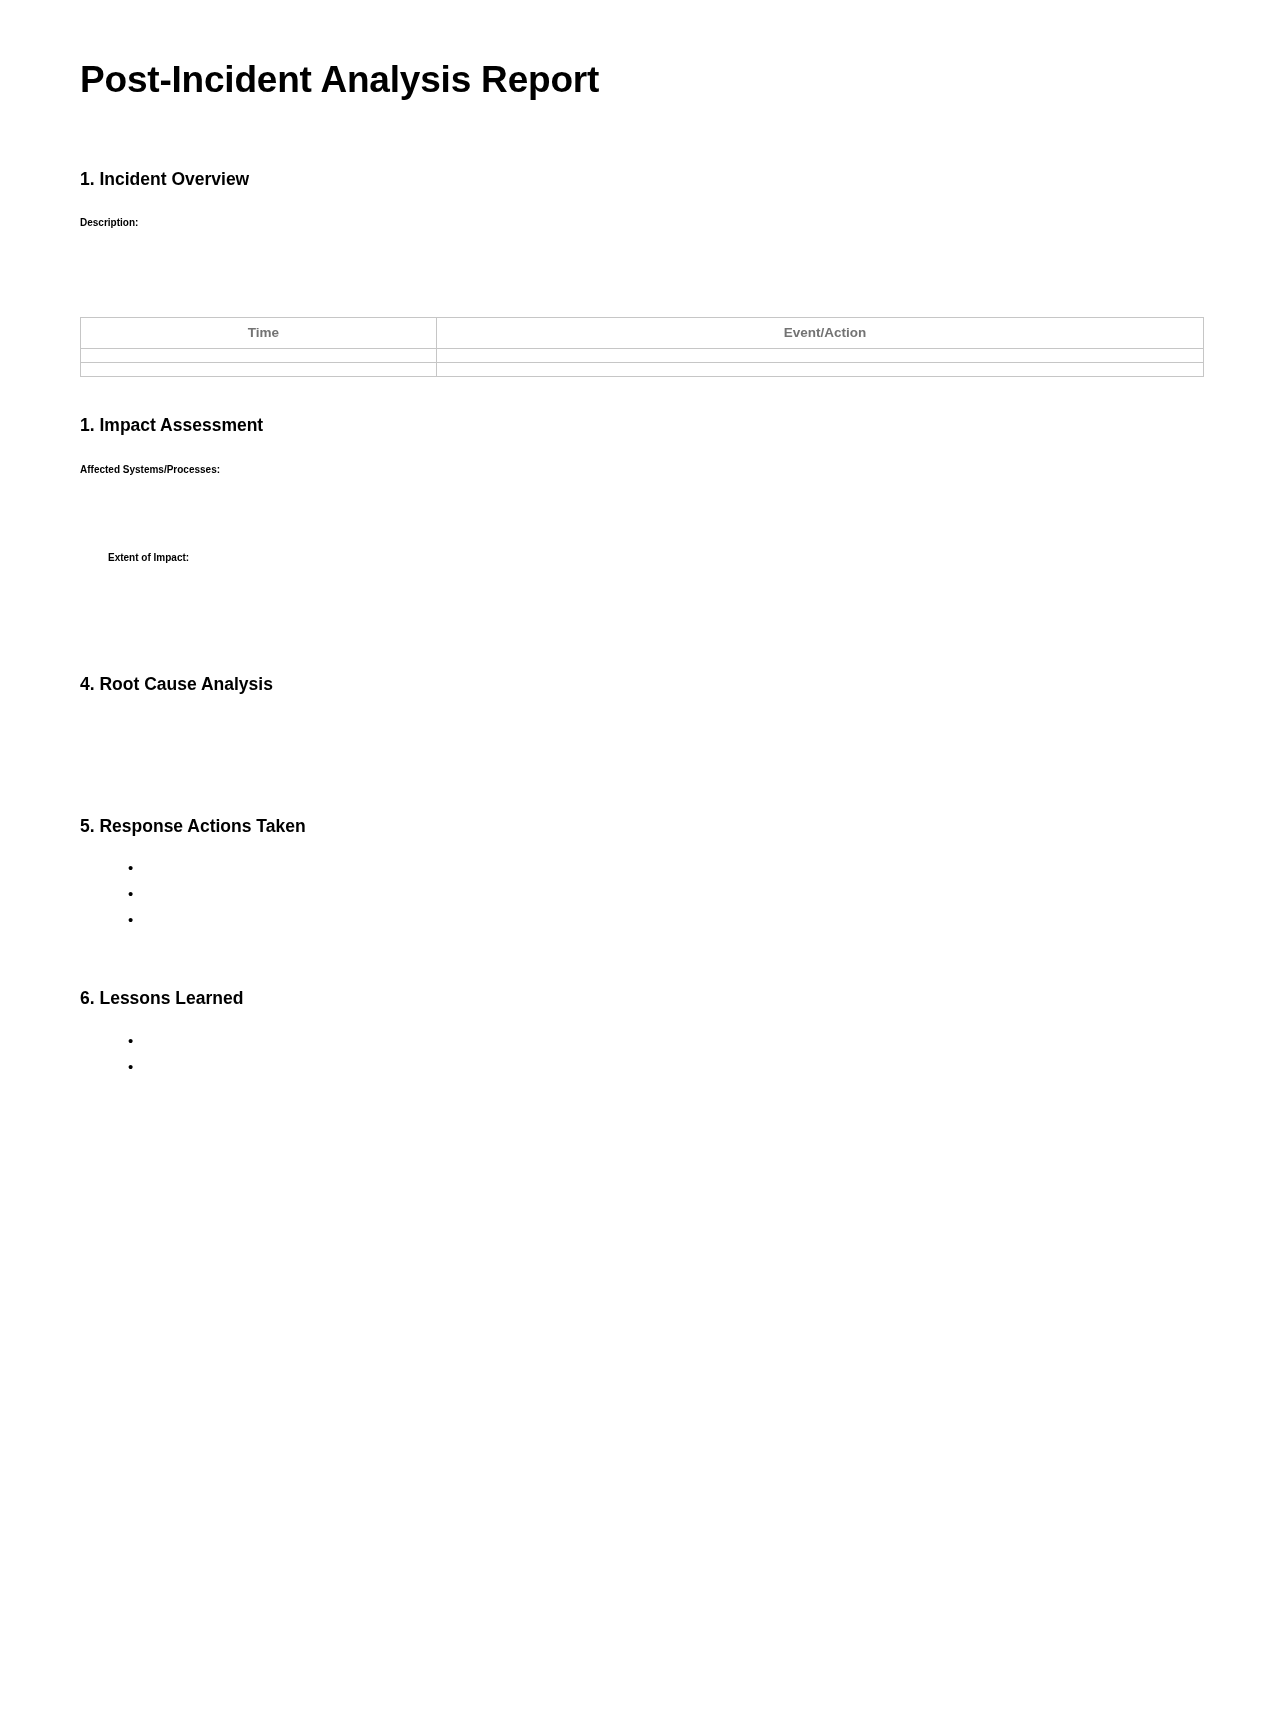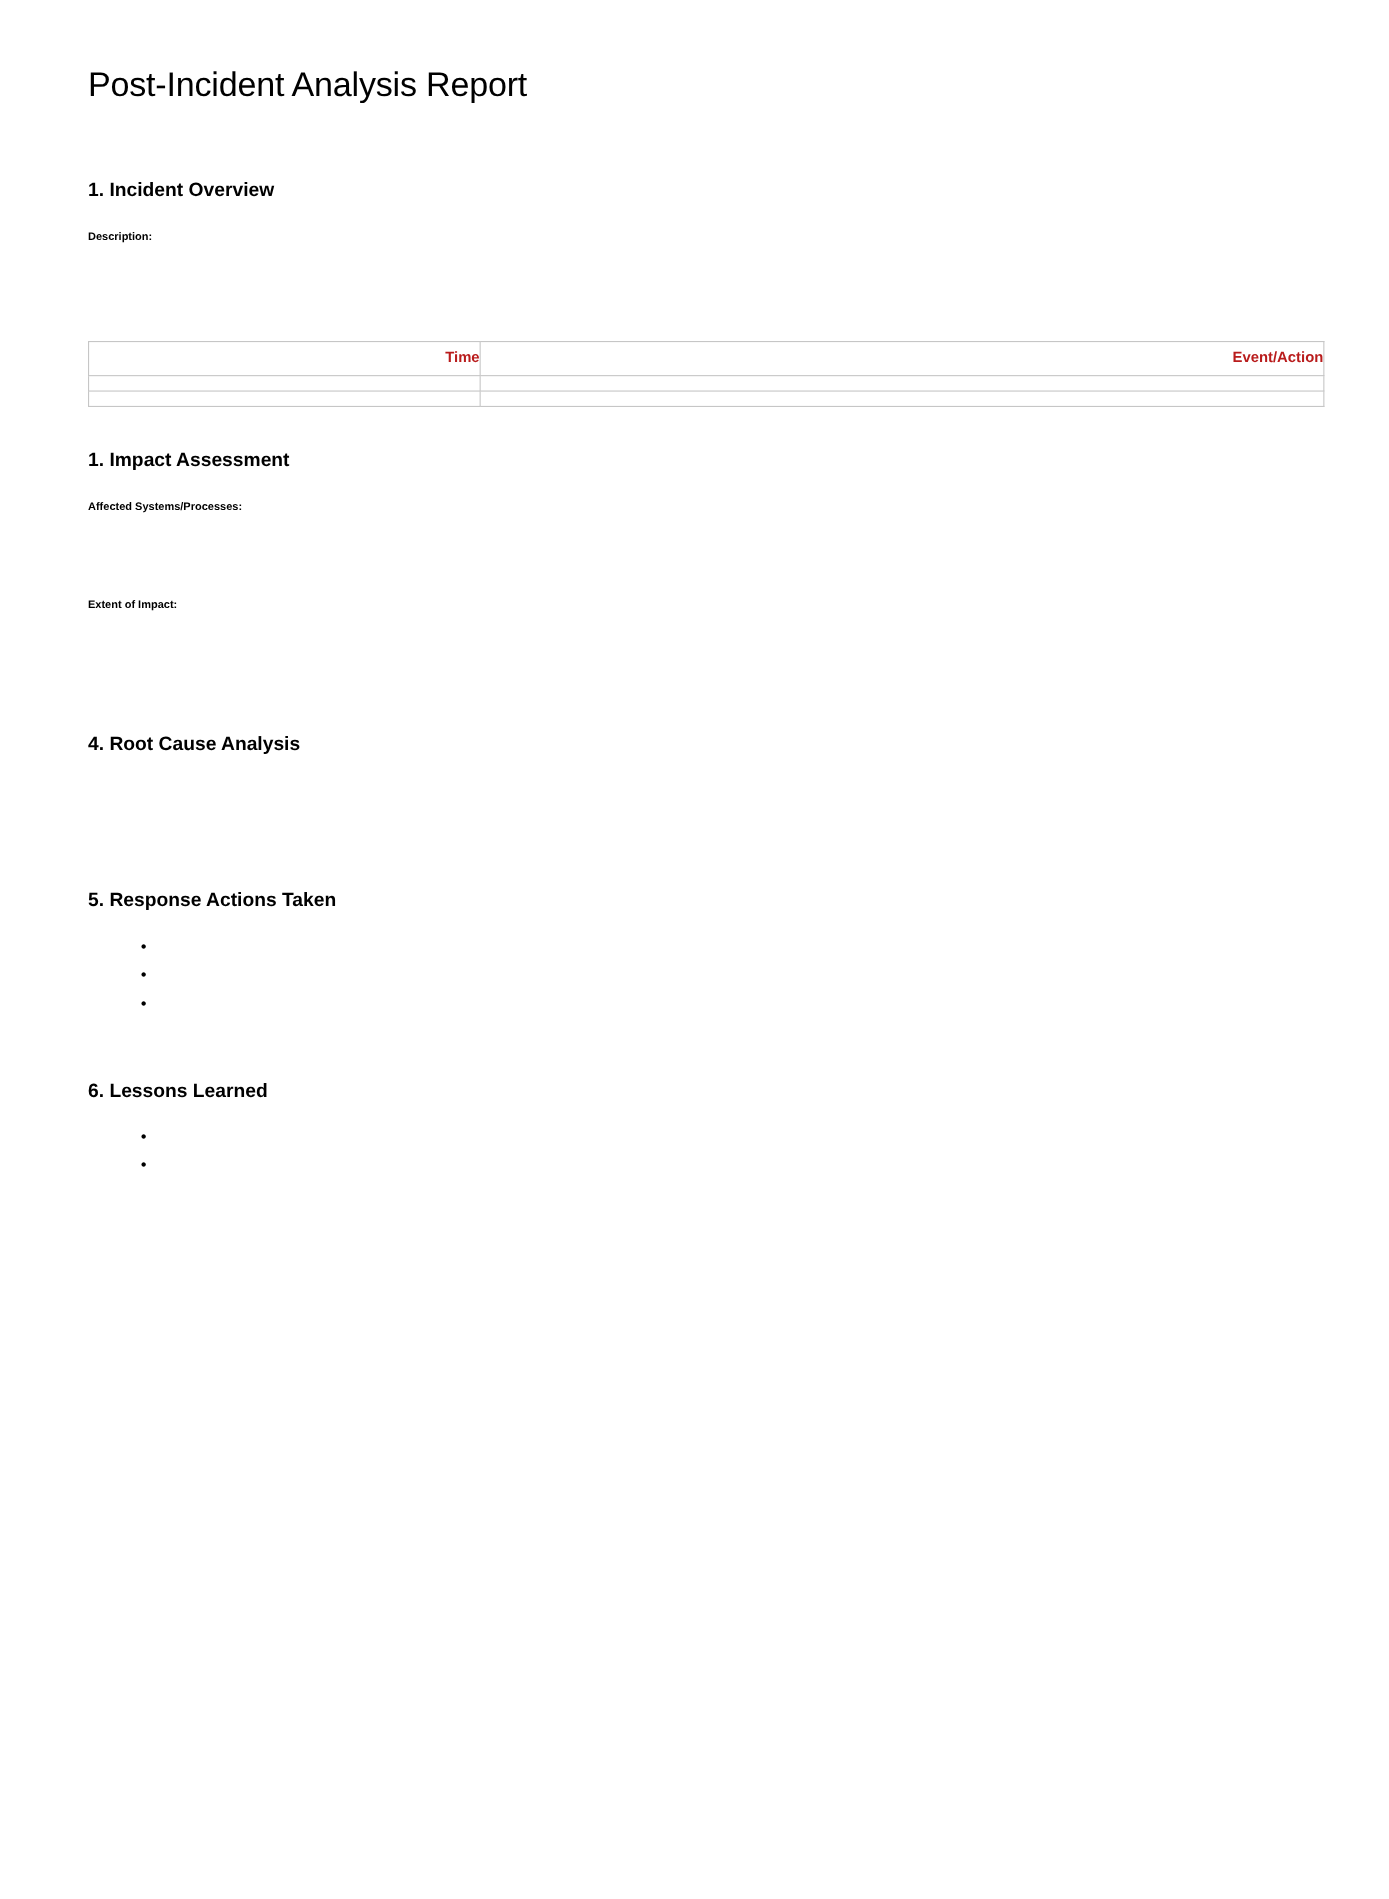--- a/index.html
+++ b/index.html
@@ -24,22 +24,22 @@
   }
   .content {
     position: absolute;
     left: 80px;
     top: 0;
     width: 1103px;
   }
 
   
   .doc-title {
-    font-size: 31px;
-    font-weight: normal;
+    font-size: 37px;
+    font-weight: bold;
     letter-spacing: -0.2px;
     margin: 0;
     padding-top: 58px;
     line-height: 1.2;
     color: #000;
   }
 
   
   .meta-table {
     border-collapse: collapse;
@@ -78,43 +78,43 @@
   
   .field-label {
     font-size: 10px;
     font-weight: bold;
     color: #000;
     line-height: 1.25;
     margin: 0;
   }
   .lbl-description { margin-top: 26px; }
   .lbl-affected    { margin-top: 27px; }
-  .lbl-extent      { margin-top: 36px; }
+  .lbl-extent      { margin-top: 36px; margin-left: 28px; }
 
   
   .blank-area-lg { height: 62px; }
   .blank-area-sm { height: 40px; }
 
   
   .timeline-table {
     border-collapse: collapse;
     width: 1101px;
     margin-top: 25px;
     table-layout: fixed;
   }
   .timeline-table th {
     border: 1px solid #c6c6c6;
     height: 30px;
     padding: 0 0 0 10px;
     font-size: 13.5px;
     font-weight: bold;
-    text-align: right;
+    text-align: center;
     vertical-align: middle;
     line-height: 1.2;
-    color: #b91c1c;
+    color: #737373;
   }
   .timeline-table td {
     border: 1px solid #c6c6c6;
     height: 13px;
     padding: 0;
     font-size: 13.5px;
     vertical-align: middle;
     color: #000;
   }
   .col-time  { width: 345px; }

